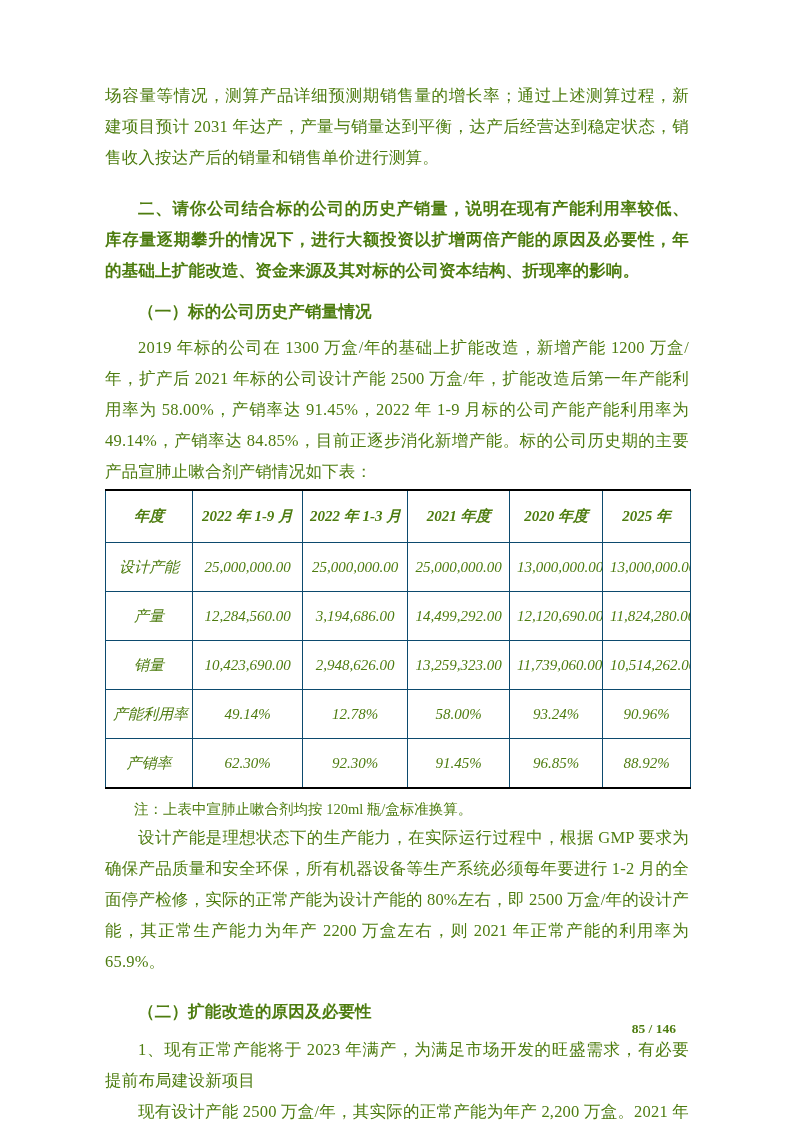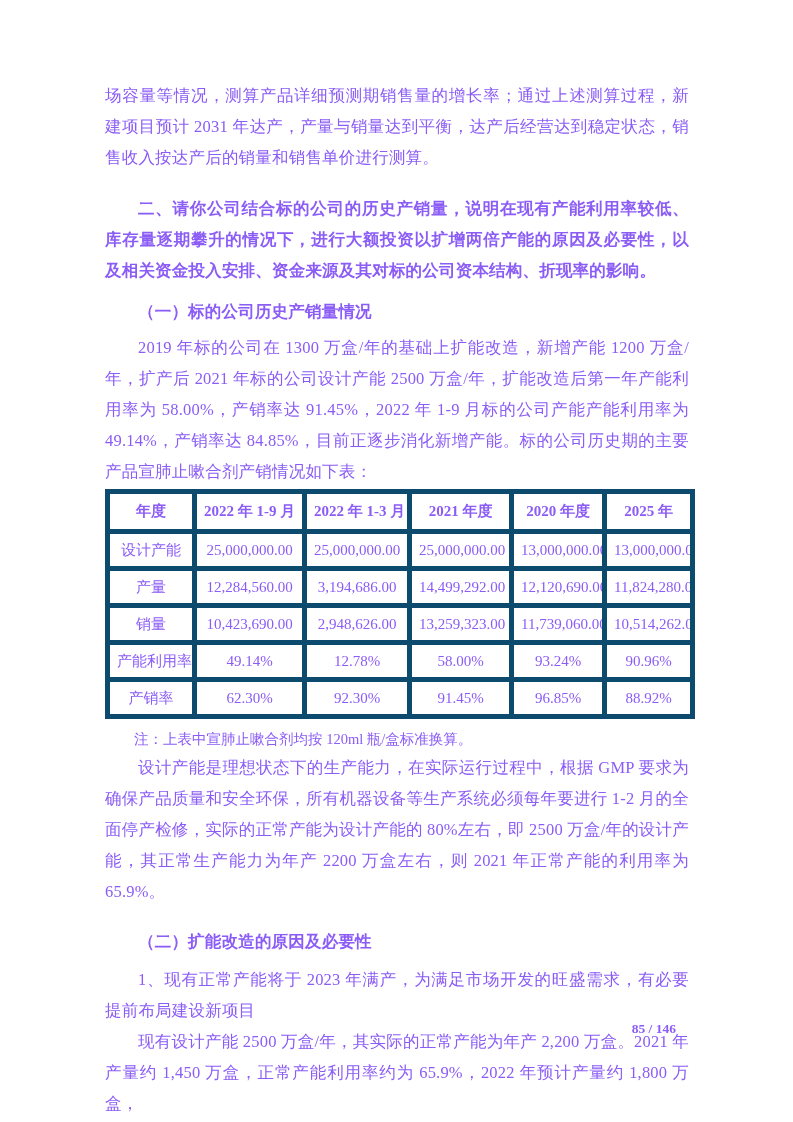--- a/index.html
+++ b/index.html
@@ -9,21 +9,21 @@
   }
   .page {
     position: relative;
     width: 793px;
     height: 1122px;
     margin: 0 auto;
     background: #ffffff;
     box-sizing: border-box;
     padding: 80px 104px 0 105px;
     font-family: "Liberation Serif", "DejaVu Serif", serif;
-    color: #8b5cf6;
+    color: #4d7c0f;
     overflow: hidden;
     border-radius: 26px;
   }
   .body-par {
     margin: 0;
     font-size: 16.5px;
     line-height: 31px;
     text-align: justify;
     letter-spacing: 0.2px;
   }
@@ -40,26 +40,27 @@
   }
   table.cap-table {
     margin-top: 2px;
     width: 100%;
     border-collapse: collapse;
     table-layout: fixed;
     border-top: 2.5px solid #000;
     border-bottom: 2.5px solid #000;
   }
   table.cap-table th, table.cap-table td {
-    border: 5px solid #0c4a6e;
+    border: 1px solid #0c4a6e;
     font-size: 15px;
     vertical-align: middle;
-    padding: 4px 7px;
+    padding: 12px 7px;
     overflow: hidden;
     white-space: nowrap;
+    font-style: italic;
   }
   table.cap-table th {
     font-weight: bold;
     text-align: center;
     height: 27px;
   }
   table.cap-table td {
     height: 24px;
     text-align: center;
   }
@@ -82,21 +83,21 @@
     line-height: 18px;
   }
 </style>
 </head>
 <body>
 
 <div class="page">
 
   <p class="body-par">场容量等情况，测算产品详细预测期销售量的增长率；通过上述测算过程，新建项目预计 2031 年达产，产量与销量达到平衡，达产后经营达到稳定状态，销售收入按达产后的销量和销售单价进行测算。</p>
 
-  <p class="body-par indent bold mt-h2">二、请你公司结合标的公司的历史产销量，说明在现有产能利用率较低、库存量逐期攀升的情况下，进行大额投资以扩增两倍产能的原因及必要性，以及相关资金投入安排、资金来源及其对标的公司资本结构、折现率的影响。</p>
+  <p class="body-par indent bold mt-h2">二、请你公司结合标的公司的历史产销量，说明在现有产能利用率较低、库存量逐期攀升的情况下，进行大额投资以扩增两倍产能的原因及必要性，年的基础上扩能改造、资金来源及其对标的公司资本结构、折现率的影响。</p>
 
   <p class="body-par indent bold sub-heading-1">（一）标的公司历史产销量情况</p>
 
   <p class="body-par indent">2019 年标的公司在 1300 万盒/年的基础上扩能改造，新增产能 1200 万盒/年，扩产后 2021 年标的公司设计产能 2500 万盒/年，扩能改造后第一年产能利用率为 58.00%，产销率达 91.45%，2022 年 1-9 月标的公司产能产能利用率为 49.14%，产销率达 84.85%，目前正逐步消化新增产能。标的公司历史期的主要产品宣肺止嗽合剂产销情况如下表：</p>
 
 
   <table class="cap-table">
     <colgroup>
       <col style="width:87px">
       <col style="width:110px">

